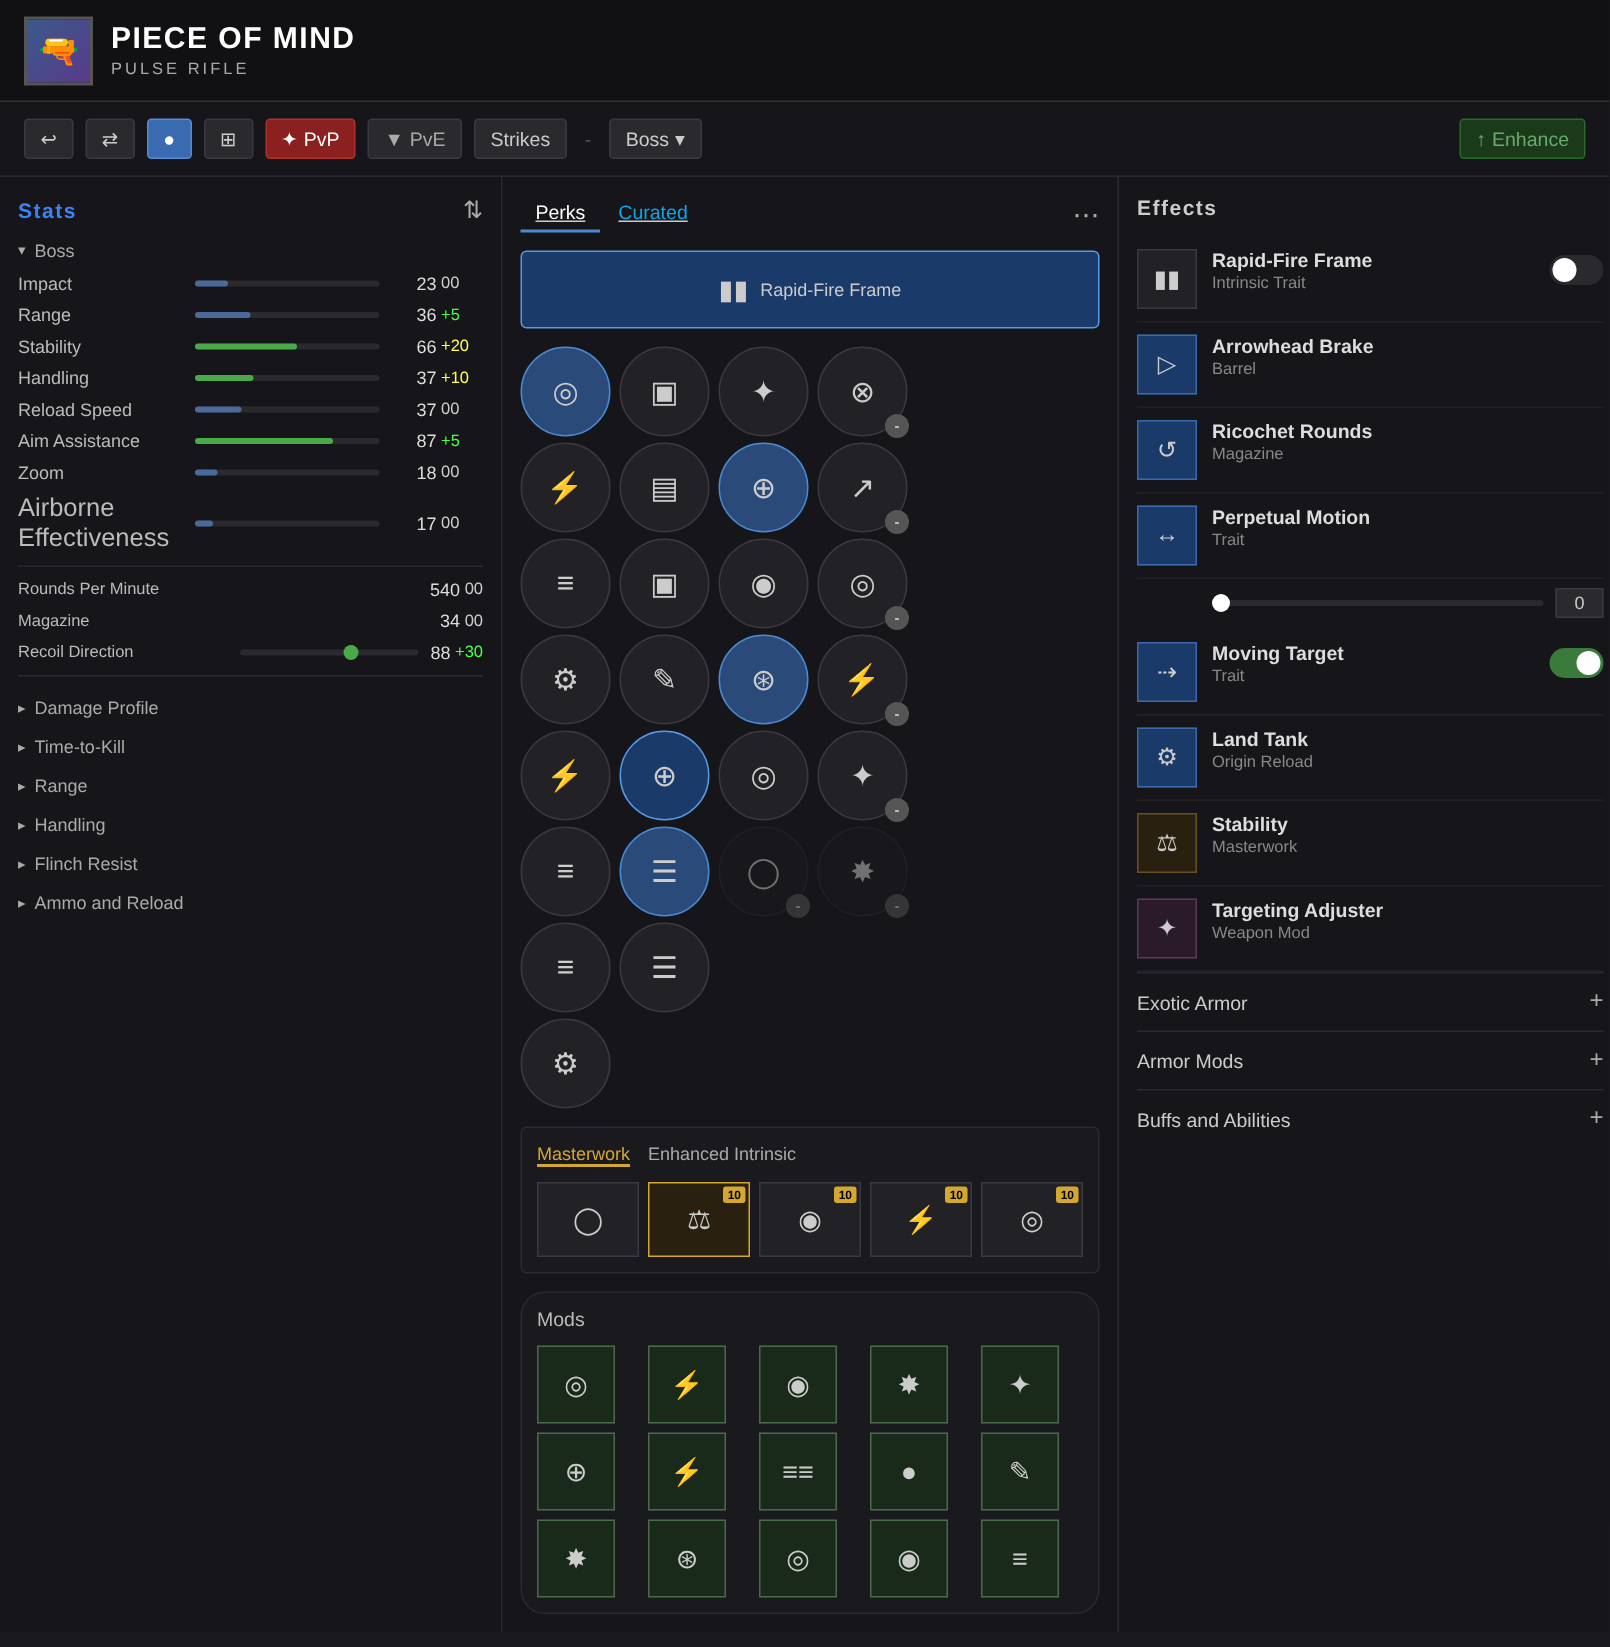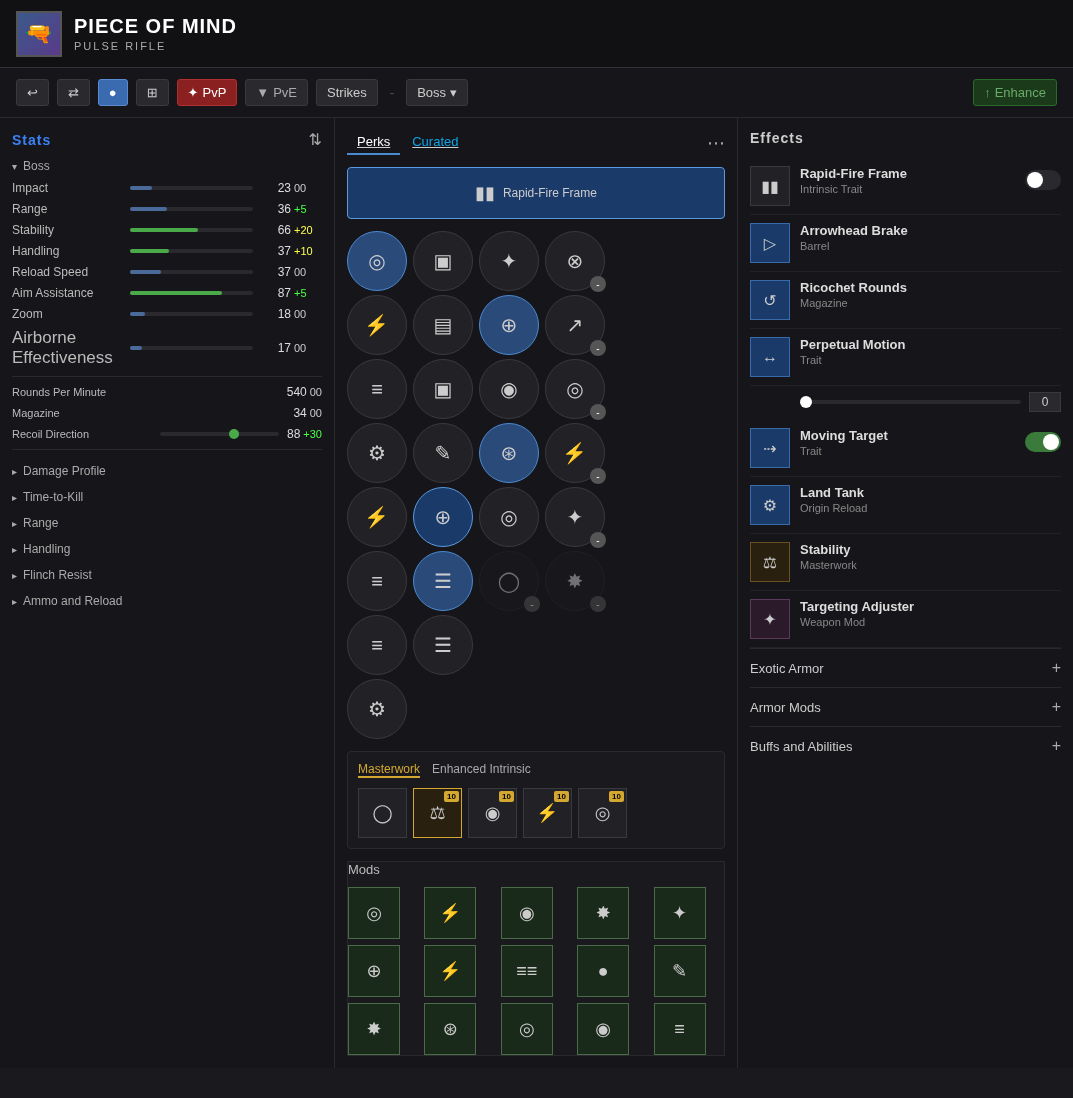--- a/index.html
+++ b/index.html
@@ -169,39 +169,40 @@
       border: 1px solid #2a2a2e;
       border-radius: 4px;
       padding: 10px;
     }
     .masterwork-tabs { display: flex; gap: 12px; margin-bottom: 10px; }
     .masterwork-tab { color: #aaa; font-size: 12px; cursor: pointer; }
     .masterwork-tab.active { color: #d4a830; border-bottom: 2px solid #d4a830; }
 
     .masterwork-grid { display: flex; gap: 6px; }
     .mw-cell {
-      width: 49px; height: 50px;
+      width: 68px; height: 50px;
       background: #222226;
       border: 1px solid #3a3a3e;
       display: flex; align-items: center; justify-content: center;
       cursor: pointer; font-size: 18px; position: relative;
     }
     .mw-cell.active { border-color: #d4a830; background: #2a2010; }
     .mw-cell .level-badge {
       position: absolute; top: 2px; right: 2px;
       background: #d4a830; color: #000; font-size: 8px; font-weight: bold;
       padding: 1px 3px; border-radius: 2px;
     }
 
     
     .mods-section {
       margin-top: 12px;
       background: #1a1a1e;
       border: 1px solid #2a2a2e;
-      border-radius: 0;
+      border-radius: 16px;
+      padding: 10px;
     }
     .mods-title { color: #bbb; font-size: 13px; margin-bottom: 10px; }
     .mods-grid { display: grid; grid-template-columns: repeat(5, 1fr); gap: 6px; }
     .mod-cell {
       width: 52px; height: 52px;
       background: #222226;
       border: 1px solid #3a3a3e;
       display: flex; align-items: center; justify-content: center;
       cursor: pointer; font-size: 18px;
     }

